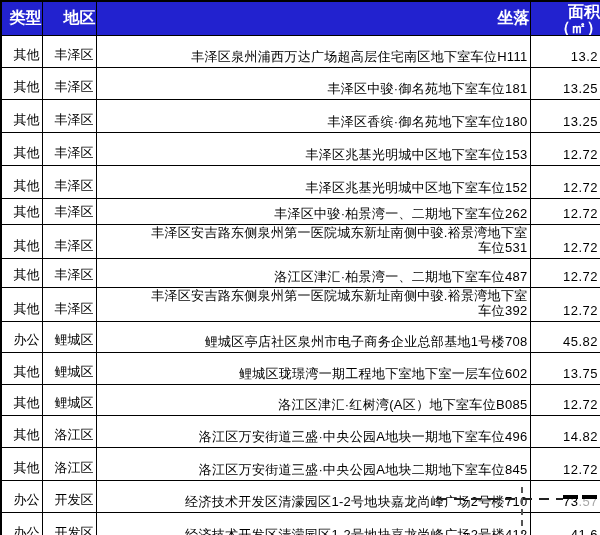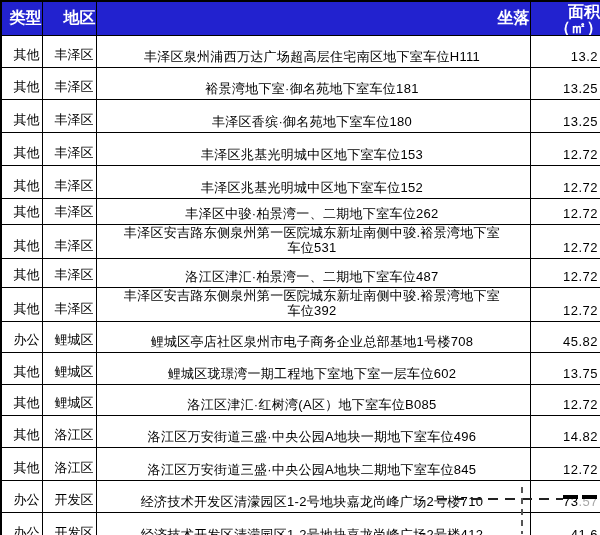--- a/index.html
+++ b/index.html
@@ -21,21 +21,21 @@
     padding:0;text-align:right;vertical-align:middle;height:33px;
   }
   th .hdr-clip{height:31px;overflow:hidden;line-height:16px;padding-top:2px;margin-left:24px;}
   td{
     border:1px solid var(--grid,#000);
     font-size:13px;color:#000;vertical-align:bottom;
     padding:0 2px 3px 2px;overflow:hidden;
   }
   td.col-type,td.col-region,td.col-area{text-align:right;}
   td.col-location{
-    text-align:center;padding-left:0;white-space:pre-wrap;
+    text-align:right;padding-left:0;white-space:pre-wrap;
     line-height:15px;letter-spacing:0.3px;
   }
   td.col-area{letter-spacing:0.5px;padding-left:20px;}
   .faint{opacity:0.35;}
   
   .marquee{position:absolute;pointer-events:none;}
   #marquee-h{
     left:437px;top:498px;width:126px;height:2px;
     background:repeating-linear-gradient(90deg,#222 0 10px,transparent 10px 17px);
   }
@@ -74,21 +74,21 @@
   <tbody>
       <tr style="height: 32px;">
         <td class="col-type">其他</td>
         <td class="col-region">丰泽区</td>
         <td class="col-location">丰泽区泉州浦西万达广场超高层住宅南区地下室车位H111</td>
         <td class="col-area">13.2</td>
       </tr>
       <tr style="height: 32px;">
         <td class="col-type">其他</td>
         <td class="col-region">丰泽区</td>
-        <td class="col-location">裕景湾地下室·御名苑地下室车位181</td>
+        <td class="col-location">丰泽区中骏·御名苑地下室车位181</td>
         <td class="col-area">13.25</td>
       </tr>
       <tr style="height: 33px;">
         <td class="col-type">其他</td>
         <td class="col-region">丰泽区</td>
         <td class="col-location">丰泽区香缤·御名苑地下室车位180</td>
         <td class="col-area">13.25</td>
       </tr>
       <tr style="height: 33px;">
         <td class="col-type">其他</td>

